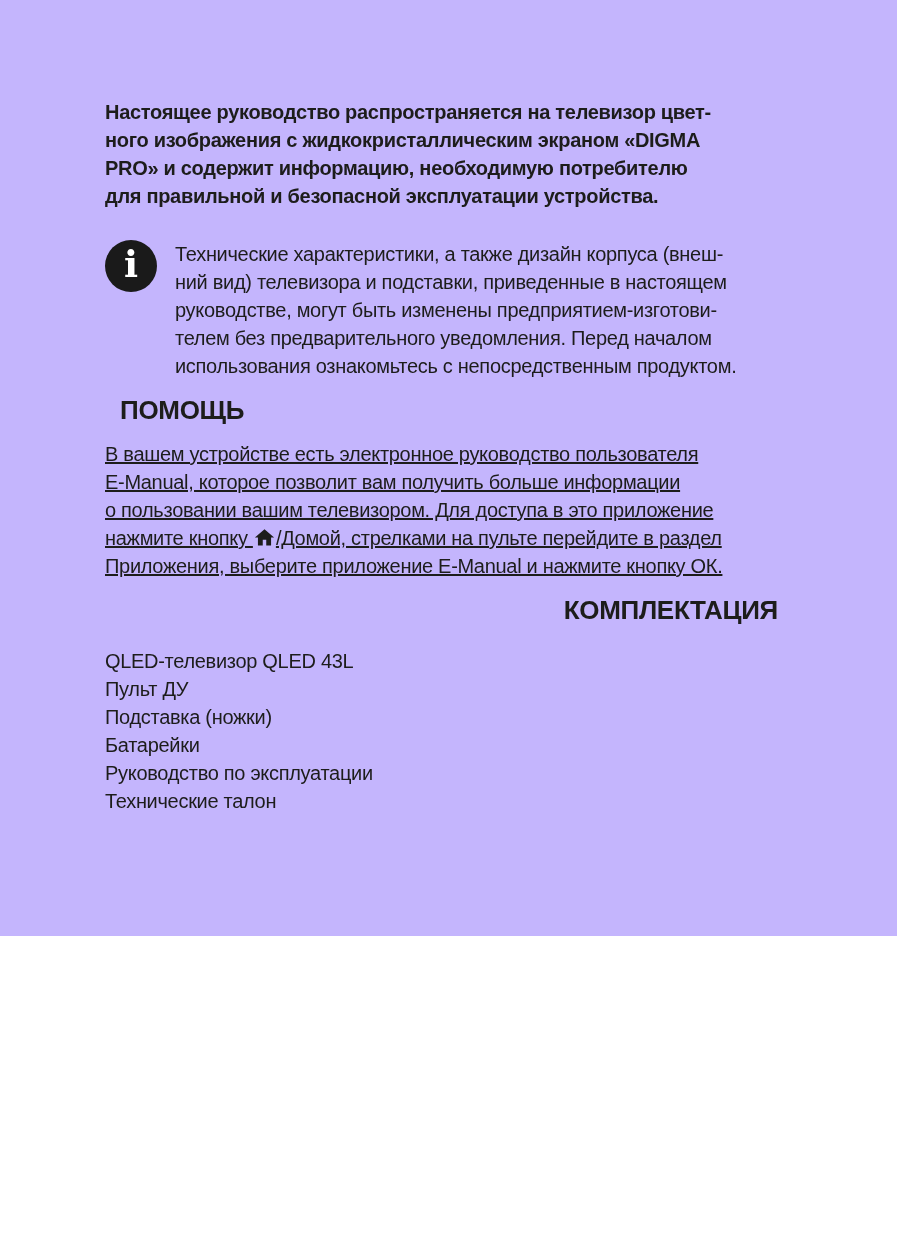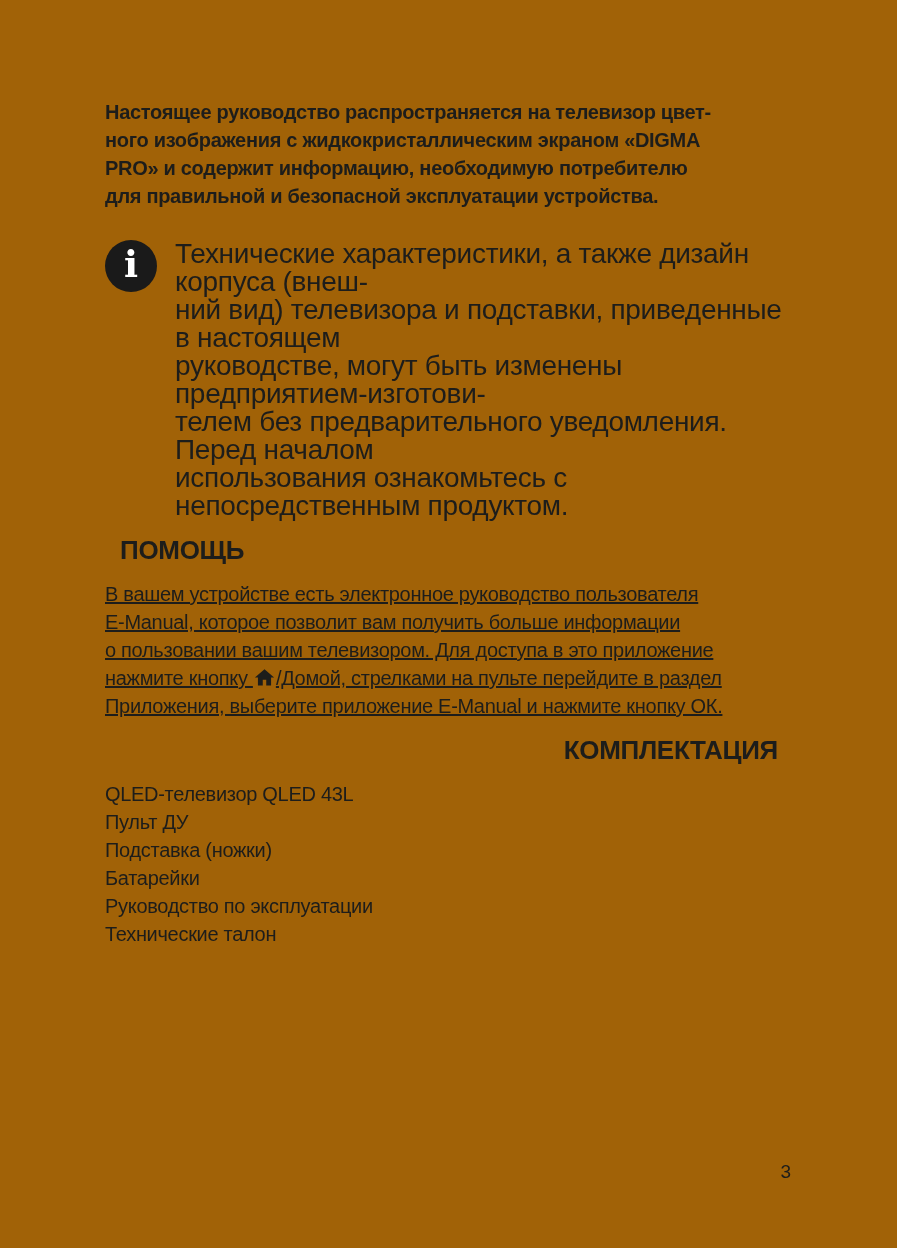--- a/index.html
+++ b/index.html
@@ -3,22 +3,22 @@
 <meta charset="utf-8">
 <style>
   html, body {
     margin: 0;
     padding: 0;
     background: #ffffff;
   }
   .page {
     position: relative;
     width: 897px;
-    height: 1248px;
-    background: #a16207;
+    height: 936px;
+    background: #c4b5fd;
     font-family: "Liberation Sans", sans-serif;
     color: #1d1d1b;
     box-sizing: border-box;
     padding: 98px 104px 0 105px;
     overflow: hidden;
   }
   .pre {
     white-space: pre-line;
   }
   .intro {
@@ -45,21 +45,21 @@
     justify-content: center;
     font-family: "DejaVu Serif", "Liberation Serif", serif;
     font-weight: bold;
     font-size: 37px;
     line-height: 1;
     padding-bottom: 3px;
     box-sizing: border-box;
   }
   .note-text {
     margin: 0 0 0 18px;
-    font-size: 28px;
+    font-size: 20px;
     line-height: 28px;
     letter-spacing: -0.3px;
   }
   h2.section-heading {
     margin: 15px;
     font-size: 26px;
     font-weight: bold;
     line-height: 30px;
     letter-spacing: -0.3px;
   }
@@ -72,21 +72,21 @@
     letter-spacing: -0.3px;
     text-decoration: underline;
   }
   .home-icon-svg {
     width: 21px;
     height: 21px;
     vertical-align: -3px;
     margin: 0 1px;
   }
   .package-list {
-    margin-top: 15px;
+    margin-top: 22px;
     font-size: 20px;
     line-height: 28px;
     letter-spacing: -0.3px;
   }
   .list-item { margin: 0; }
   .page-number {
     position: absolute;
     top: 1160px;
     right: 106px;
     font-size: 19px;

